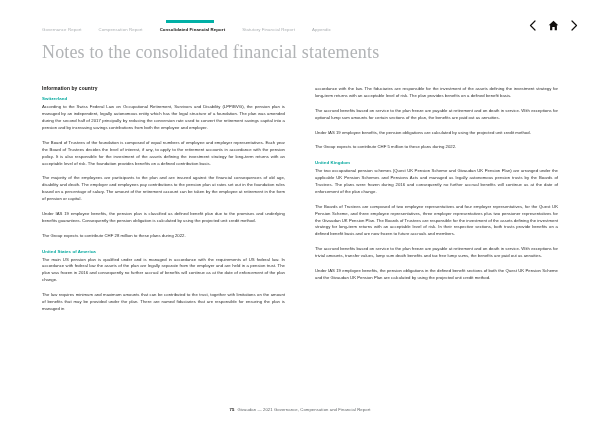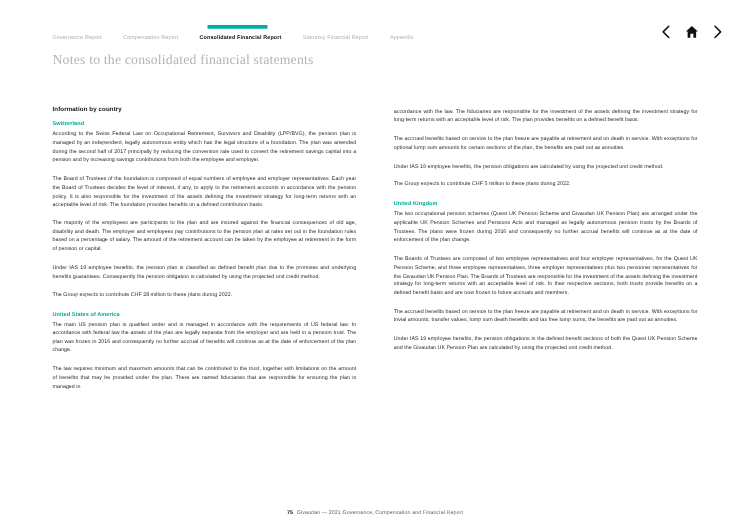--- a/index.html
+++ b/index.html
@@ -65,21 +65,21 @@
     gap: 12px;
   }
   .nav-icons svg { display: block; cursor: pointer; }
 
   
   .page-title {
     position: absolute;
     top: 42px;
     left: 42px;
     font-family: "Liberation Serif", serif;
-    font-size: 11px;
+    font-size: 18px;
     color: #b2b4b6;
     letter-spacing: 0.15px;
     white-space: nowrap;
   }
 
   
   .content {
     position: absolute;
     top: 86px;
     left: 42px;

